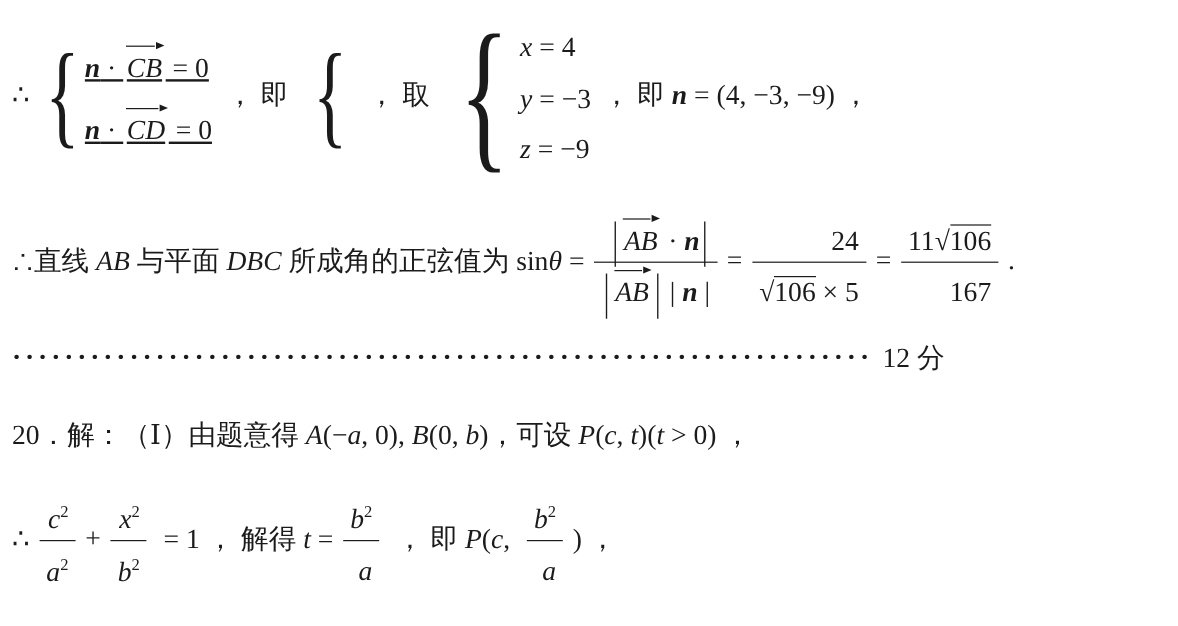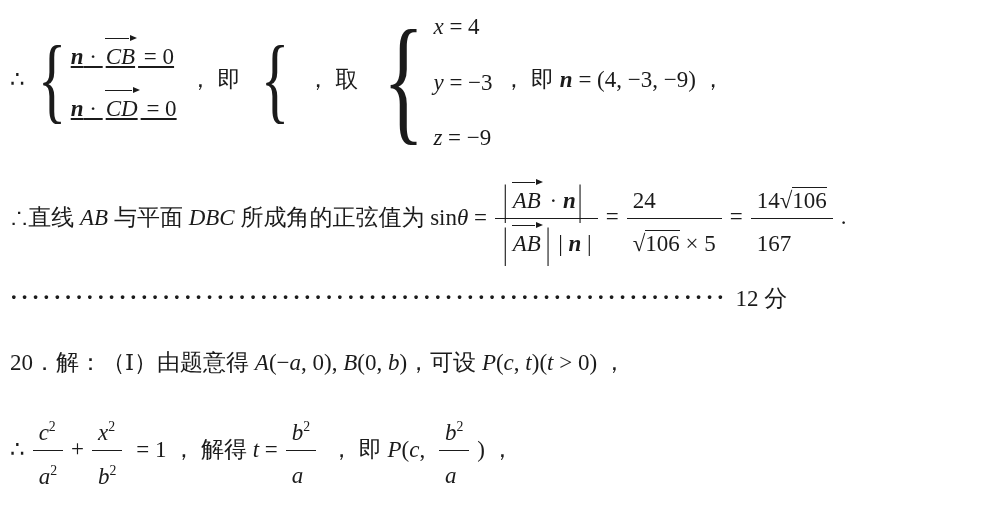--- a/index.html
+++ b/index.html
@@ -31,29 +31,29 @@
   }
   .seg-vec::after {
     content:""; position:absolute; right:-2px; top:-9px; width:0; height:0;
     border-left:7px solid currentColor;
     border-top:3.5px solid transparent; border-bottom:3.5px solid transparent;
   }
 
   .system { display: inline-flex; align-items: center; margin: 0 4px; }
   .rows { display: inline-flex; flex-direction: column; align-items: flex-start; }
   .rows2 { gap: 18px; text-decoration: underline; }
-  .rows3 { gap: 21px; }
+  .rows3 { gap: 8px; }
   .row { line-height: 1.15; padding-top: 8px; }
   .brace { line-height: 1; transform: scaleX(0.62); transform-origin: center; font-weight: 300; margin-right: -4px; }
   .brace2 { font-size: 96px; }
   .brace3 { font-size: 140px; }
 
   .sep { margin: 0 8px; white-space: pre; }
 
-  .frac { display: inline-flex; flex-direction: column; align-items: flex-start; margin: 0 8px; }
+  .frac { display: inline-flex; flex-direction: column; align-items: flex-end; margin: 0 8px; }
   .frac .num { padding: 10px 6px 4px; }
   .frac .den { padding: 12px 6px 0; }
   .frac .fbar { align-self: stretch; height: 0; border-top: 1.8px solid currentColor; }
 
   .dots { font-weight: bold; letter-spacing: 3.2px; white-space: pre; }
   .score { margin-left: 8px; white-space: pre; }
 </style>
 </head>
 <body>
 
@@ -94,21 +94,21 @@
       <span class="den run"><span class="seg seg-bar">|</span><span class="seg seg-vec">AB</span><span class="seg seg-bar">|</span><span class="seg seg-u"> | </span><span class="seg seg-bi">n</span><span class="seg seg-u"> |</span></span>
     </span>
     <span class="seg-u">=</span>
     <span class="frac">
       <span class="num run"><span class="seg seg-u">24</span></span>
       <span class="fbar"></span>
       <span class="den run"><span class="seg seg-u">√</span><span class="seg seg-rad">106</span><span class="seg seg-u"> × 5</span></span>
     </span>
     <span class="seg-u">=</span>
     <span class="frac">
-      <span class="num run"><span class="seg seg-u">14√</span><span class="seg seg-rad">106</span></span>
+      <span class="num run"><span class="seg seg-u">11√</span><span class="seg seg-rad">106</span></span>
       <span class="fbar"></span>
       <span class="den run"><span class="seg seg-u">167</span></span>
     </span>
     <span class="seg-u">.</span>
   </div>
 
   <div class="line line3">
     <span class="dots">··································································</span>
     <span class="score">12 分</span>
   </div>

